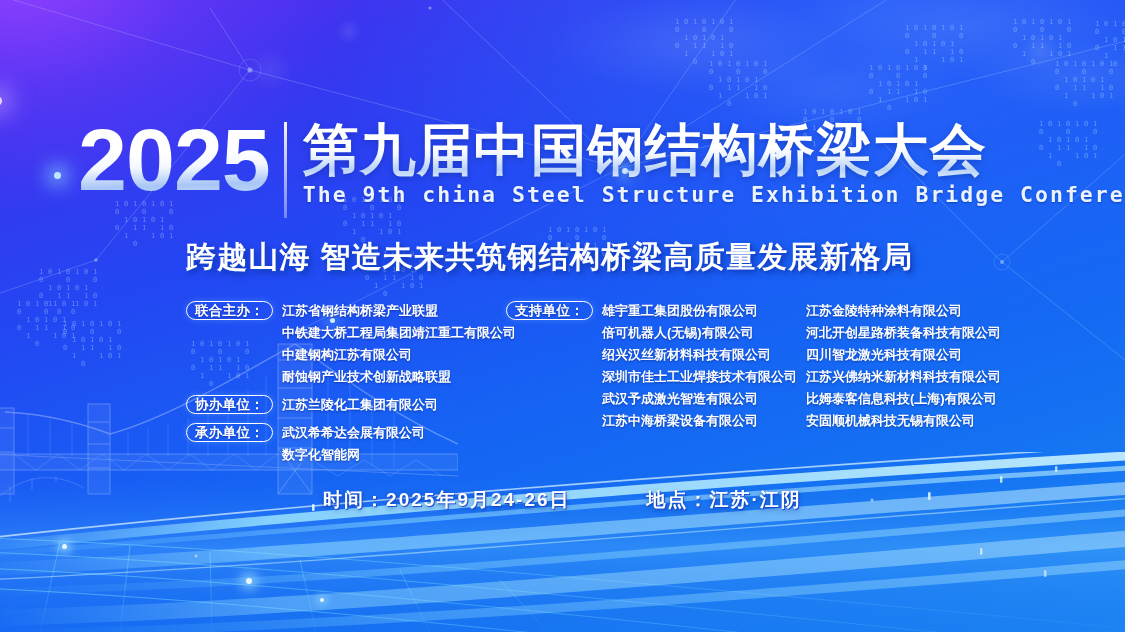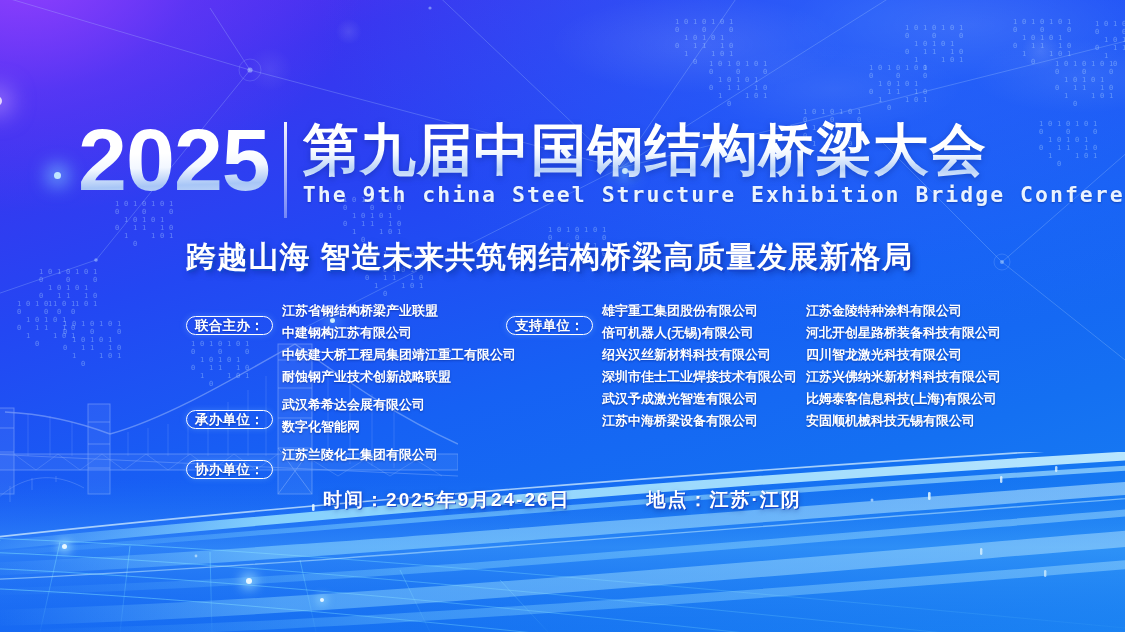--- a/index.html
+++ b/index.html
@@ -96,21 +96,21 @@
   
   .sponsors { position:absolute; left:186px; top:300px; width:880px; }
   .cols { display:flex; align-items:flex-start; }
   .col-left { width:320px; }
   .col-mid  { width:300px; }
   .col-right{ width:250px; }
 
   .grp { display:flex; align-items:flex-start; margin-bottom:6px; }
   .pill {
     flex:0 0 auto; display:inline-flex; align-items:center; justify-content:center;
-    height:19px; padding:0 8px; margin-top:16px;
+    height:19px; padding:0 8px; margin-top:1px;
     border:1.6px solid #ffffff; border-radius:10px;
     color:#ffffff; font-size:13.5px; font-weight:bold; letter-spacing:.3px; white-space:nowrap;
     text-shadow:0 1px 2px rgba(5,30,120,.5);
     box-shadow:0 0 6px rgba(120,190,255,.35);
   }
   .names { margin-left:9px; }
   .name {
     color:#ffffff; font-size:13px; font-weight:bold; line-height:22px; white-space:nowrap;
     text-shadow:0 1px 2px rgba(5,30,120,.5);
   }
@@ -416,38 +416,38 @@
     <div class="slogan">跨越山海 智造未来共筑钢结构桥梁高质量发展新格局</div>
 
     <div class="sponsors">
       <div class="cols">
 
         <div class="col-left">
           <div class="grp">
             <span class="pill">联合主办：</span>
             <div class="names">
               <div class="name">江苏省钢结构桥梁产业联盟</div>
+              <div class="name">中铁建大桥工程局集团靖江重工有限公司</div>
               <div class="name">中建钢构江苏有限公司</div>
-              <div class="name">中铁建大桥工程局集团靖江重工有限公司</div>
               <div class="name">耐蚀钢产业技术创新战略联盟</div>
+            </div>
+          </div>
+
+          <div class="grp">
+            <span class="pill">协办单位：</span>
+            <div class="names">
+              <div class="name">江苏兰陵化工集团有限公司</div>
             </div>
           </div>
 
           <div class="grp">
             <span class="pill">承办单位：</span>
             <div class="names">
               <div class="name">武汉希希达会展有限公司</div>
               <div class="name">数字化智能网</div>
-            </div>
-          </div>
-
-          <div class="grp">
-            <span class="pill">协办单位：</span>
-            <div class="names">
-              <div class="name">江苏兰陵化工集团有限公司</div>
             </div>
           </div>
         </div>
 
         <div class="col-mid">
           <div class="grp">
             <span class="pill">支持单位：</span>
             <div class="names">
               <div class="name">雄宇重工集团股份有限公司</div>
               <div class="name">倍可机器人(无锡)有限公司</div>

